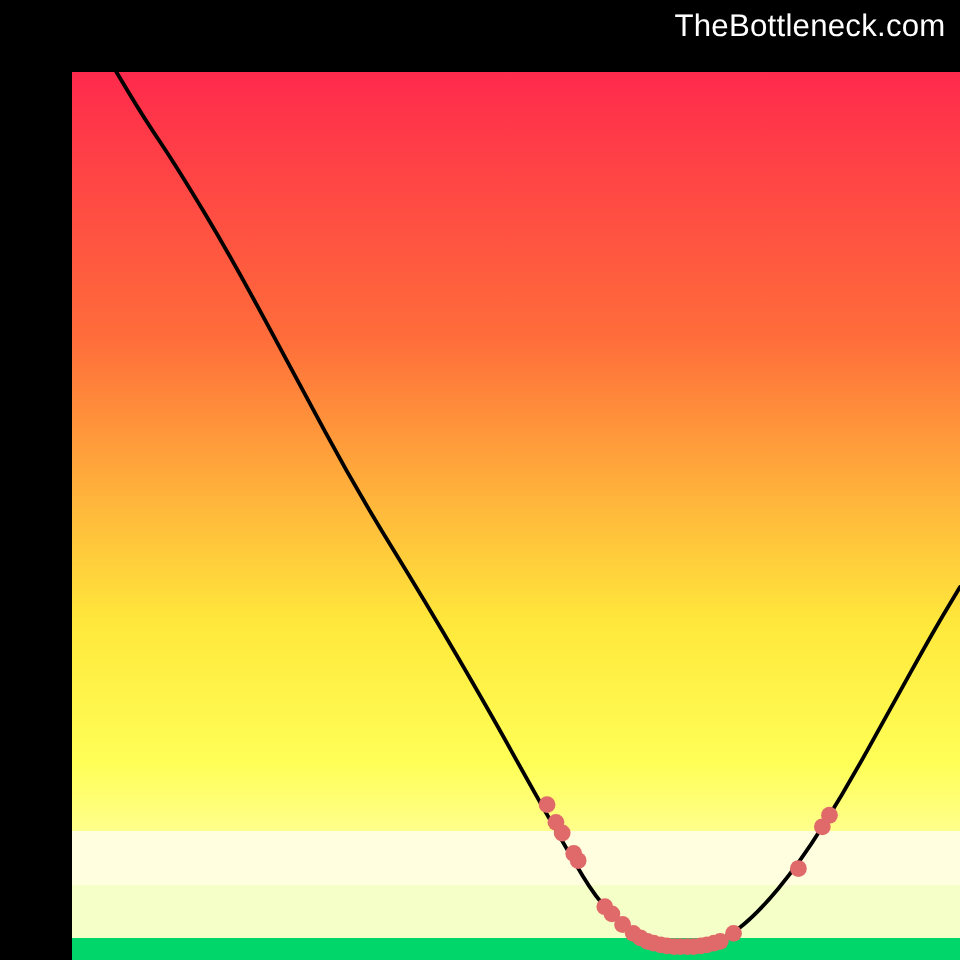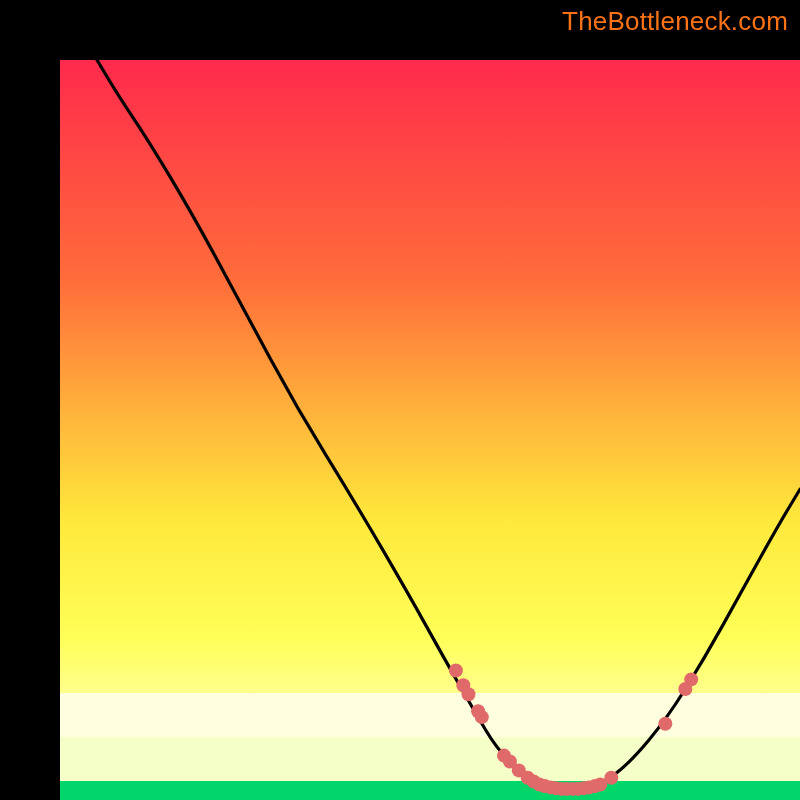--- a/index.html
+++ b/index.html
@@ -18,21 +18,21 @@
     height: 740px;
     background: #000;
   }
   .watermark {
     position: absolute;
     top: 6px;
     right: 12px;
     font-family: Arial, Helvetica, sans-serif;
     font-size: 26px;
     font-weight: 500;
-    color: #f97316;
+    color: #ffffff;
     letter-spacing: 0.2px;
   }
   svg.plot {
     position: absolute;
     left: 30px;
     top: 30px;
     width: 740px;
     height: 740px;
     display: block;
   }

